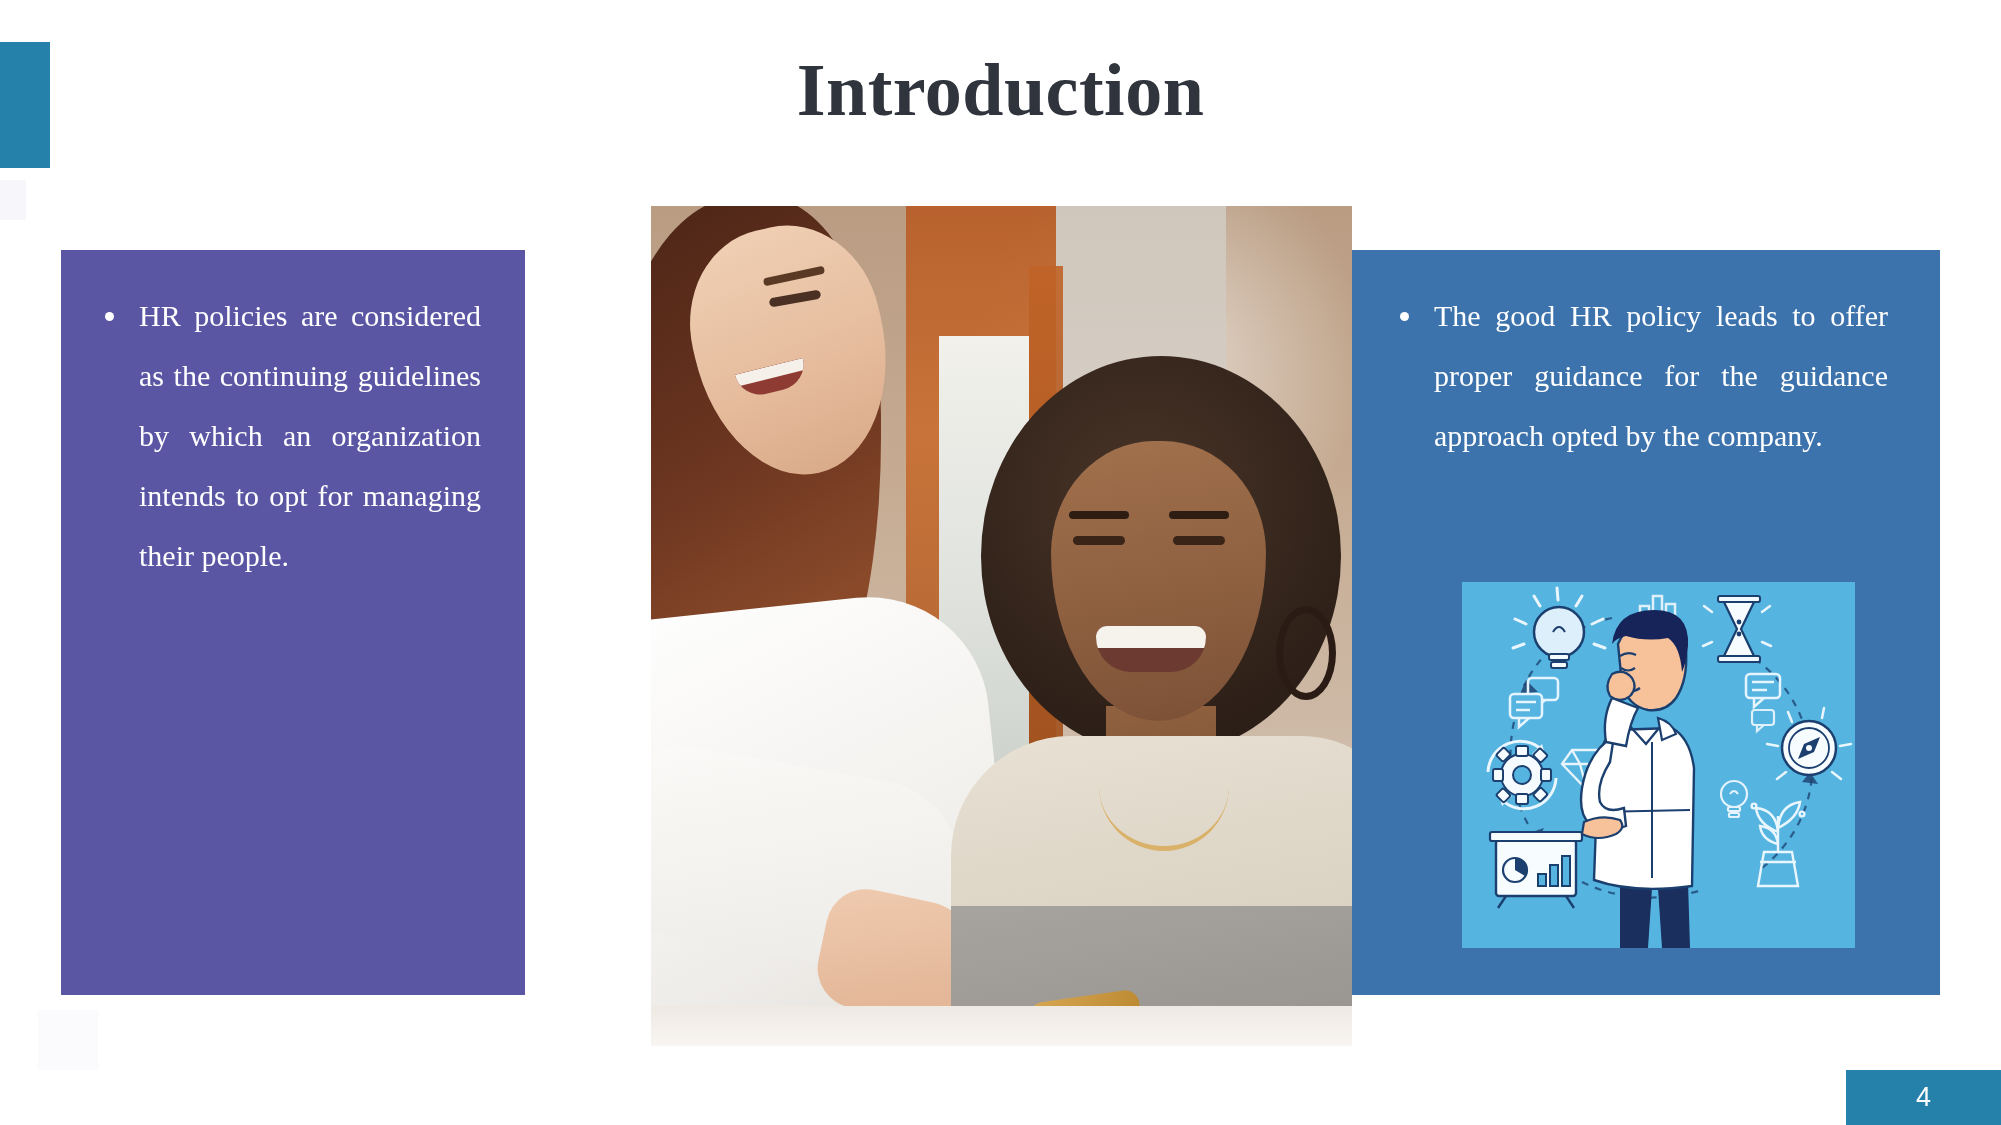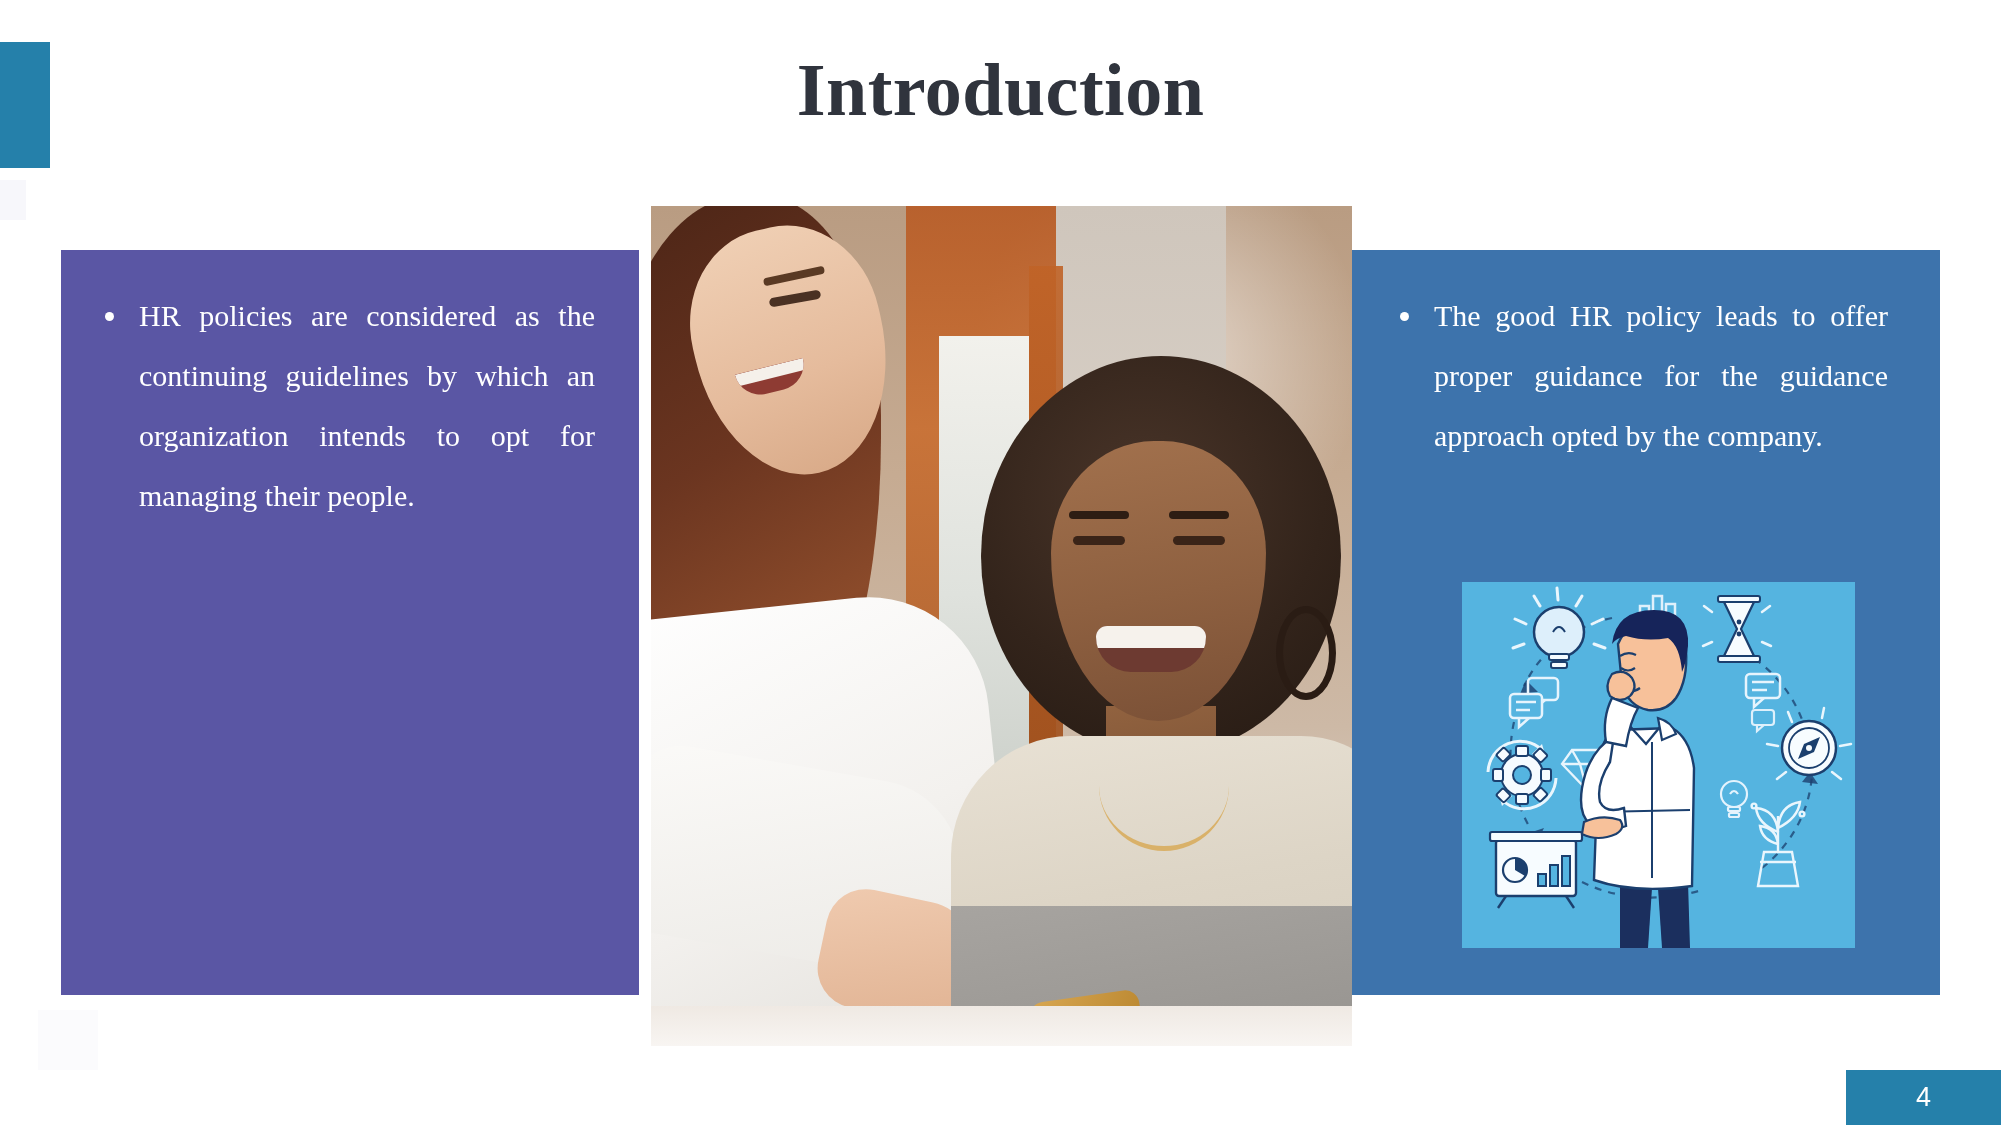--- a/index.html
+++ b/index.html
@@ -64,21 +64,21 @@
     color: #30343d;
     letter-spacing: 0.5px;
     line-height: 1.05;
   }
 
   
   .panel-left {
     position: absolute;
     left: 61px;
     top: 250px;
-    width: 578px;
+    width: 464px;
     height: 745px;
     background: #5a56a4;
     box-sizing: border-box;
     padding: 36px 44px 20px 40px;
   }
 
   
   .panel-right {
     position: absolute;
     left: 1352px;

